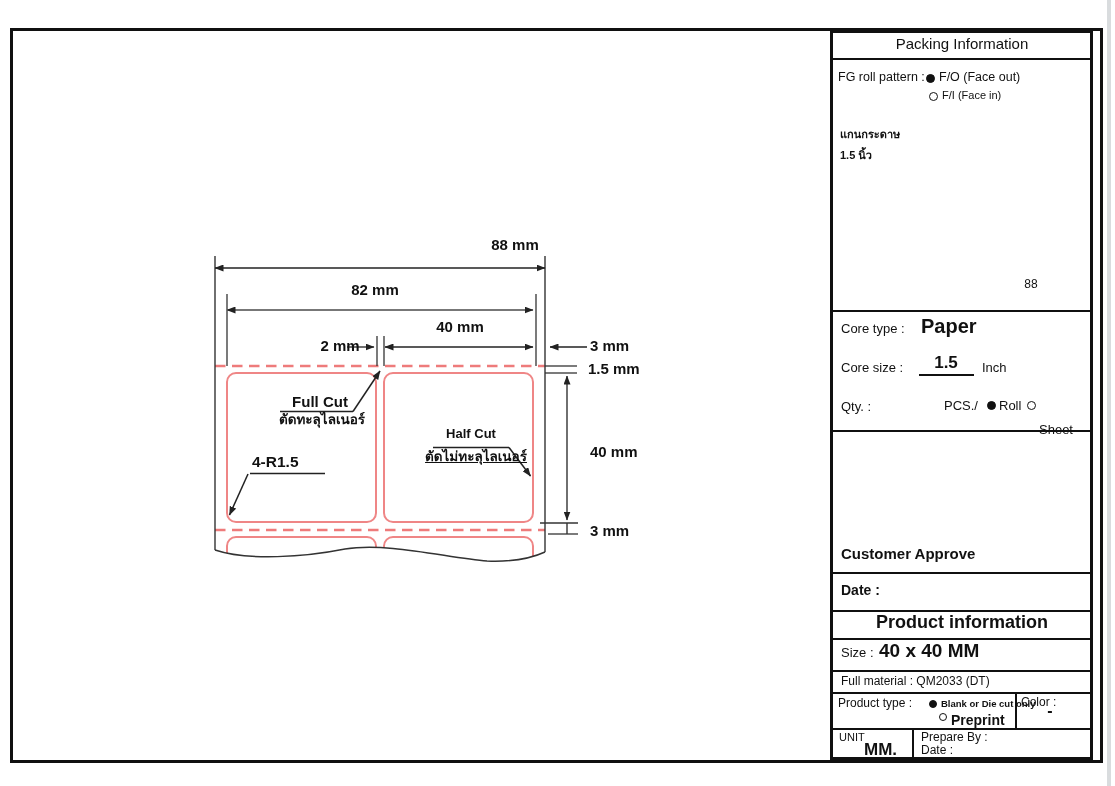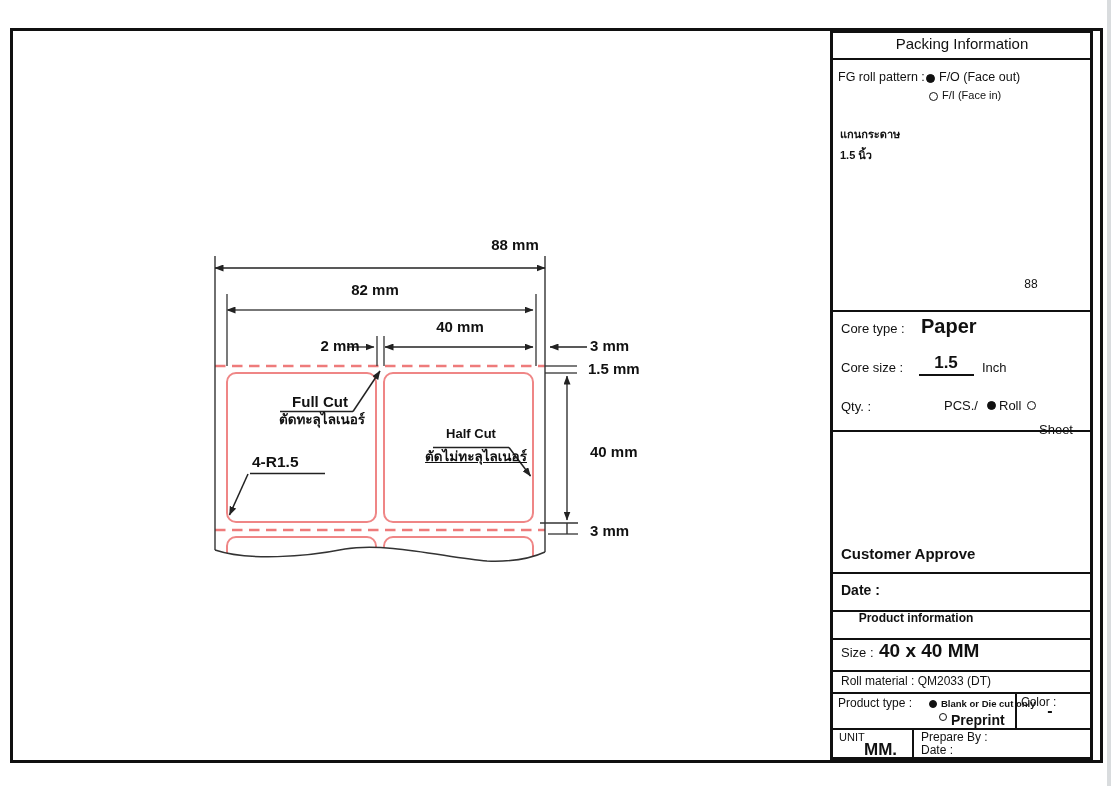--- a/index.html
+++ b/index.html
@@ -178,25 +178,25 @@
 
   <div class="t" style="left:841px;top:400px;font-size:13px;">Qty. :</div>
   <div class="t" style="left:944px;top:399px;font-size:13px;">PCS./</div>
   <span class="radio filled" style="left:987px;top:401px;"></span>
   <div class="t" style="left:999px;top:399px;font-size:13px;">Roll</div>
   <span class="radio" style="left:1027px;top:401px;"></span>
   <div class="t" style="left:1039px;top:399px;font-size:13px;margin-top:24px;">Sheet</div>
 
   <div class="t b" style="left:841px;top:545px;font-size:15px;">Customer Approve</div>
   <div class="t b" style="left:841px;top:582px;font-size:14px;">Date :</div>
-  <div class="t c b" style="left:916px;top:612px;font-size:12px;">Product information</div>
+  <div class="t c b" style="left:962px;top:612px;font-size:18px;">Product information</div>
 
   <div class="t" style="left:841px;top:646px;font-size:13px;">Size :</div>
   <div class="t b" style="left:879px;top:640px;font-size:19px;">40 x 40 MM</div>
-  <div class="t" style="left:841px;top:675px;font-size:12px;">Roll material : QM2033 (DT)</div>
+  <div class="t" style="left:841px;top:675px;font-size:12px;">Full material : QM2033 (DT)</div>
 
   <div class="t" style="left:838px;top:697px;font-size:12px;">Product type :</div>
   <span class="radio radio-sm filled" style="left:929px;top:700px;"></span>
   <div class="t b" style="left:941px;top:699px;font-size:9.5px;">Blank or Die cut only</div>
   <span class="radio radio-sm" style="left:939px;top:713px;"></span>
   <div class="t b" style="left:951px;top:712px;font-size:14px;">Preprint</div>
   <div class="t" style="left:1021px;top:696px;font-size:12px;">Color :</div>
   <div class="t c b" style="left:1050px;top:702px;font-size:16px;">-</div>
 
   <div class="t" style="left:839px;top:731px;font-size:11px;">UNIT</div>

